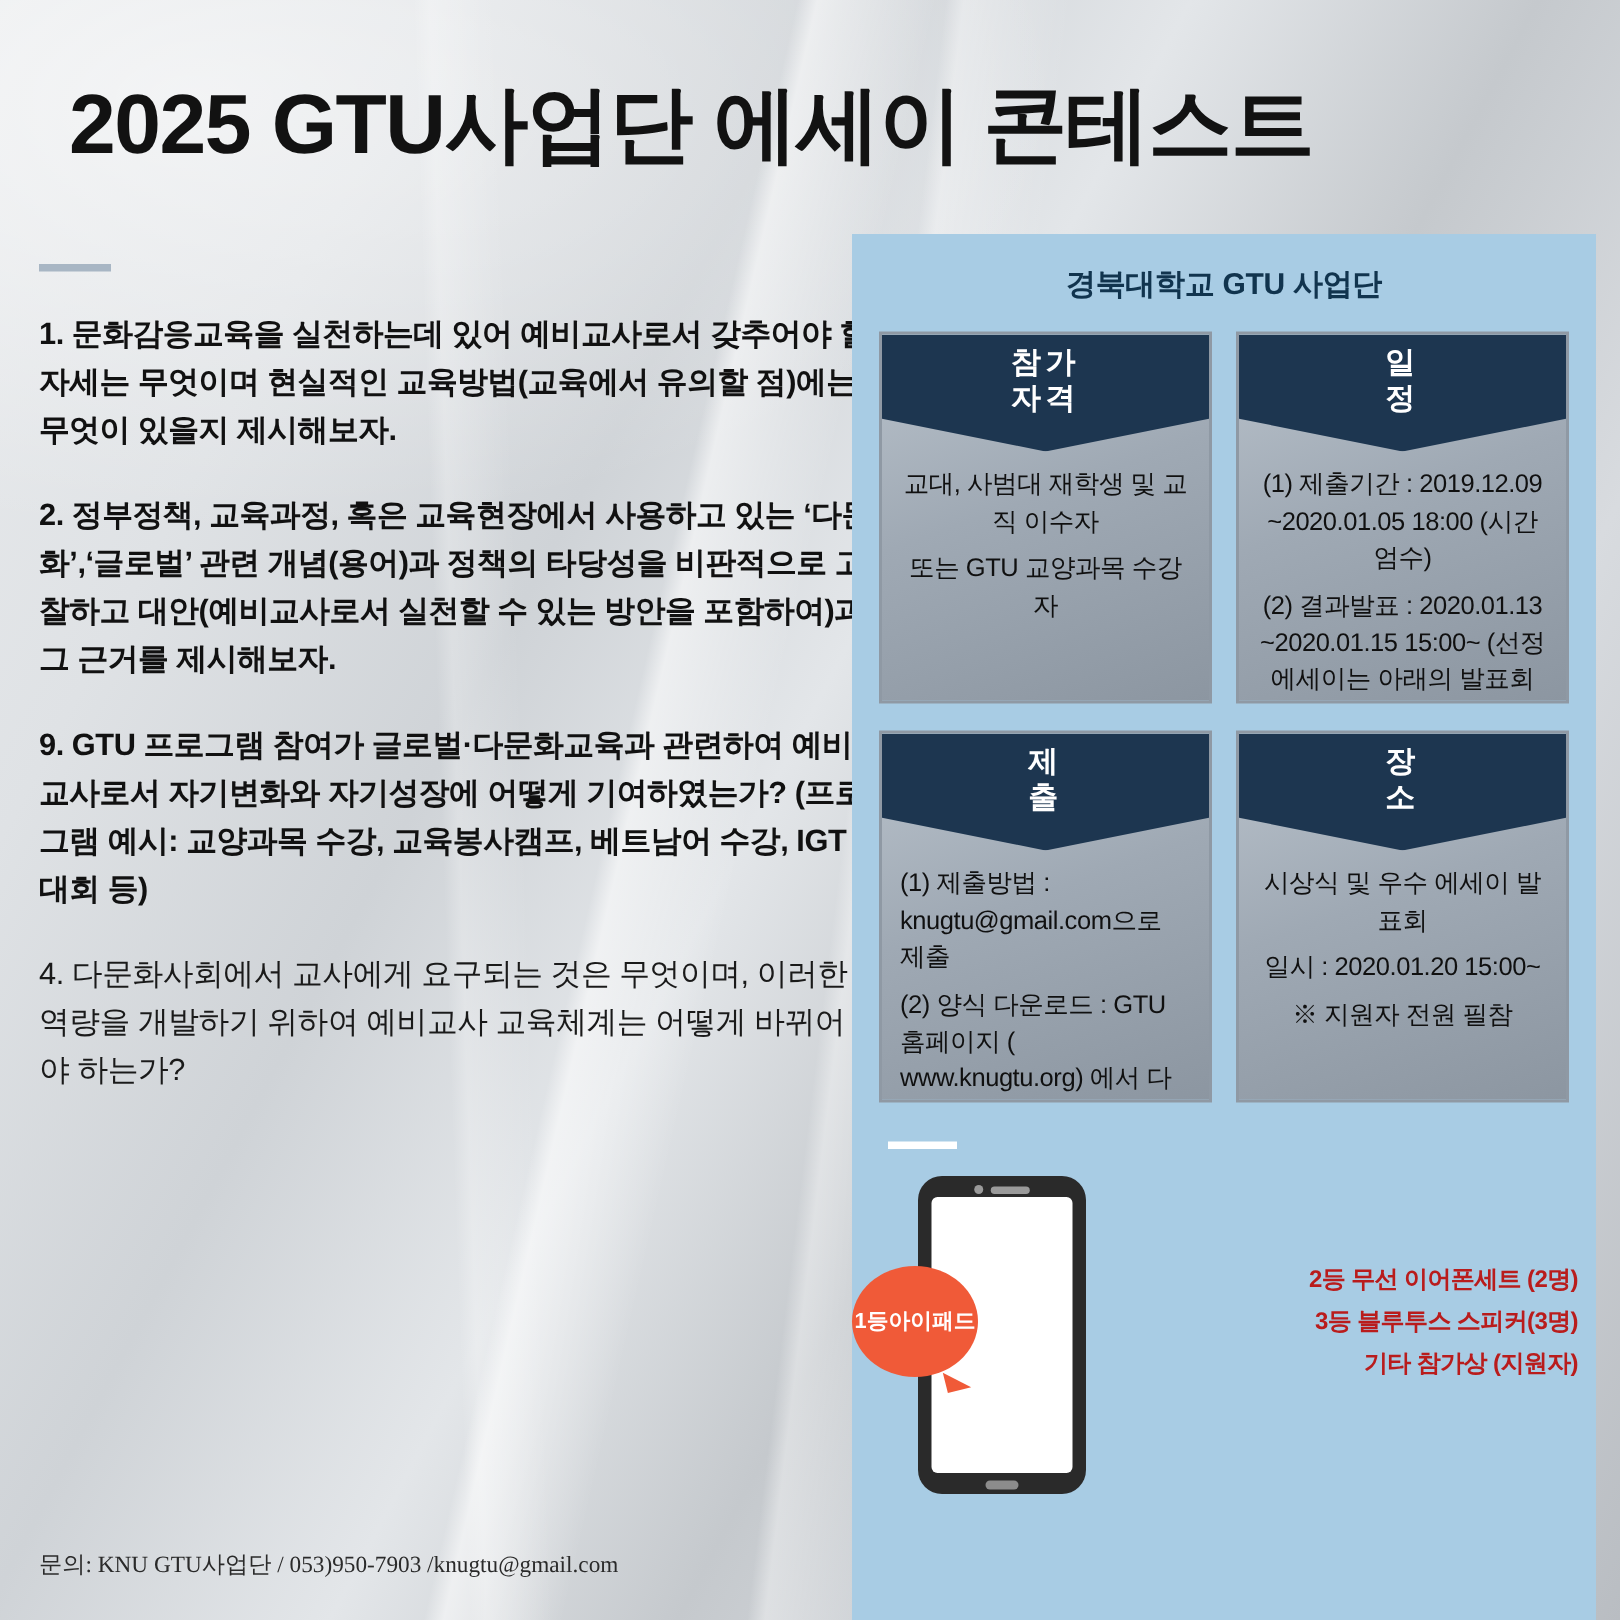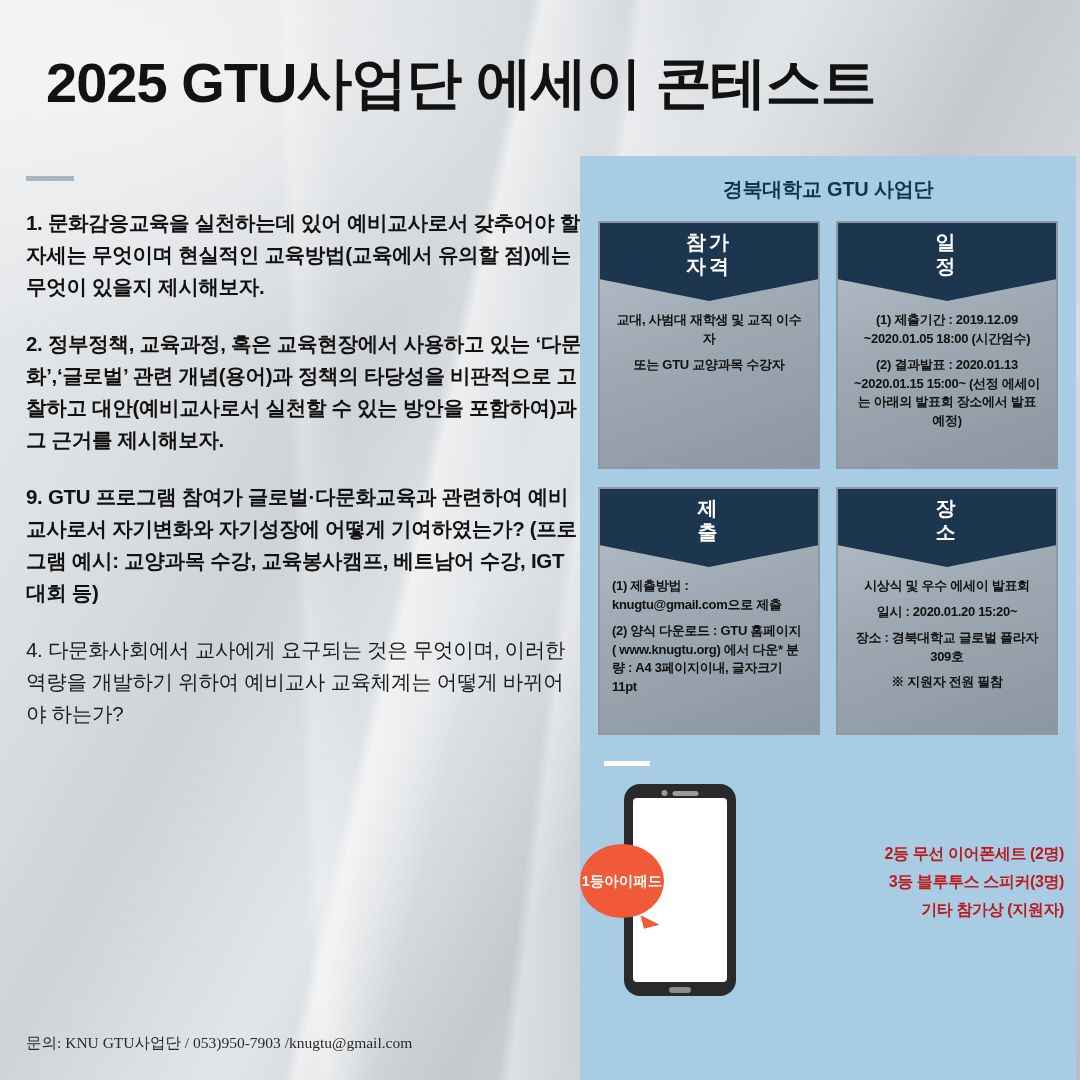--- a/index.html
+++ b/index.html
@@ -70,21 +70,21 @@
     position: absolute;
     left: 26px; bottom: 26px;
     font-size: 15.5px;
     color: #2a2a2a;
     font-family: "Liberation Serif", serif;
   }
 
   
   .right {
     position: absolute;
-    right: 4px; top: 156px;
+    right: 16px; top: 156px;
     width: 496px; bottom: 0;
     background: #a8cce4;
   }
   .right-title {
     text-align: center;
     font-size: 20px;
     font-weight: bold;
     color: #11344e;
     margin-top: 20px;
     letter-spacing: -0.2px;
@@ -112,24 +112,24 @@
     text-align: center;
     font-weight: bold;
     font-size: 20px;
     line-height: 1.18;
     padding-top: 8px;
     letter-spacing: 3px;
     clip-path: polygon(0 0, 100% 0, 100% 72%, 50% 100%, 0 72%);
   }
   .card-body {
     padding: 10px 12px 8px;
-    font-size: 13px;
+    font-size: 17px;
     line-height: 1.45;
     color: #101010;
-    font-weight: bold;
+    font-weight: normal;
     text-align: center;
     letter-spacing: -0.3px;
   }
   .card-body.left-align { text-align: left; }
   .card-body p { margin-bottom: 7px; }
   .card-body p:last-child { margin-bottom: 0; }
 
   .hr-small {
     width: 46px; height: 5px;
     background: #ffffff;
@@ -263,22 +263,21 @@
       </div>
     </div>
 
     <div class="card">
       <div class="card-head">
         <div>장</div>
         <div>소</div>
       </div>
       <div class="card-body">
         <p>시상식 및 우수 에세이 발표회</p>
-        <p>일시 : 2020.01.20 15:20~</p>
-        <p>장소 : 경북대학교 글로벌 플라자 309호</p>
+        <p>일시 : 2020.01.20 15:00~</p>
         <p>※ 지원자 전원 필참</p>
       </div>
     </div>
 
   </div>
 
   <div class="hr-small"></div>
 
   <div class="prize-wrap">
     <div class="phone">

